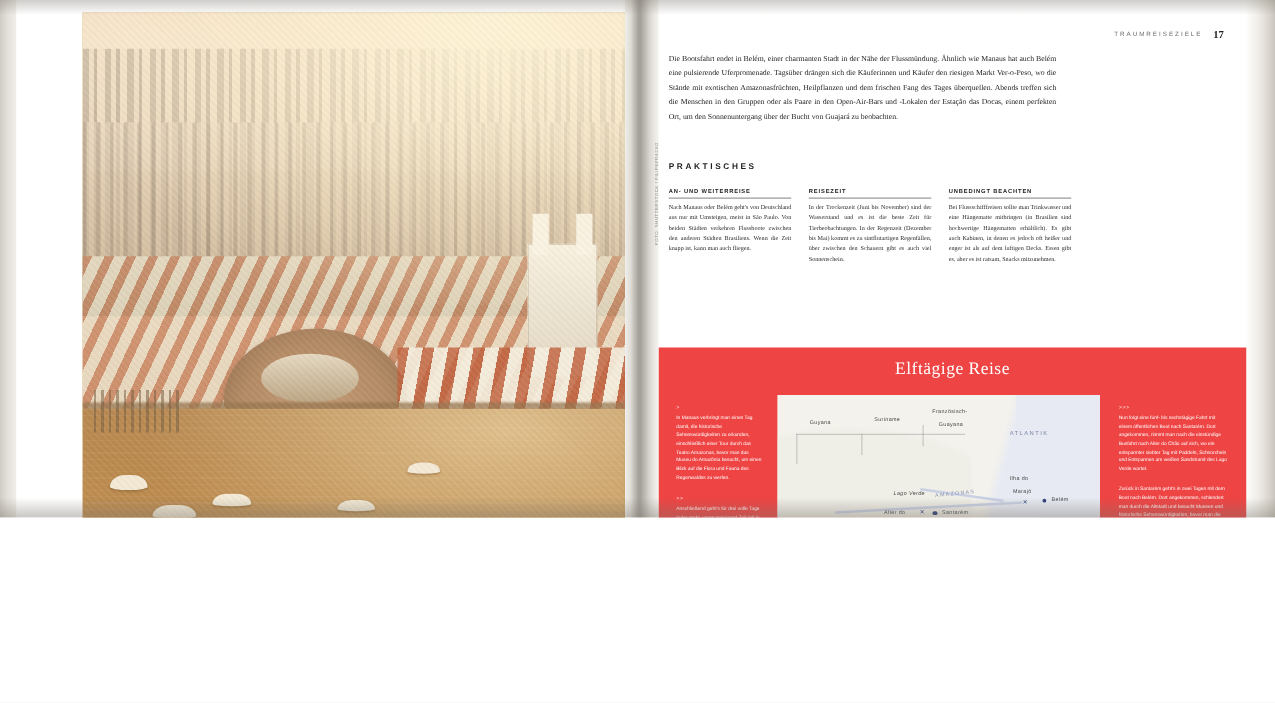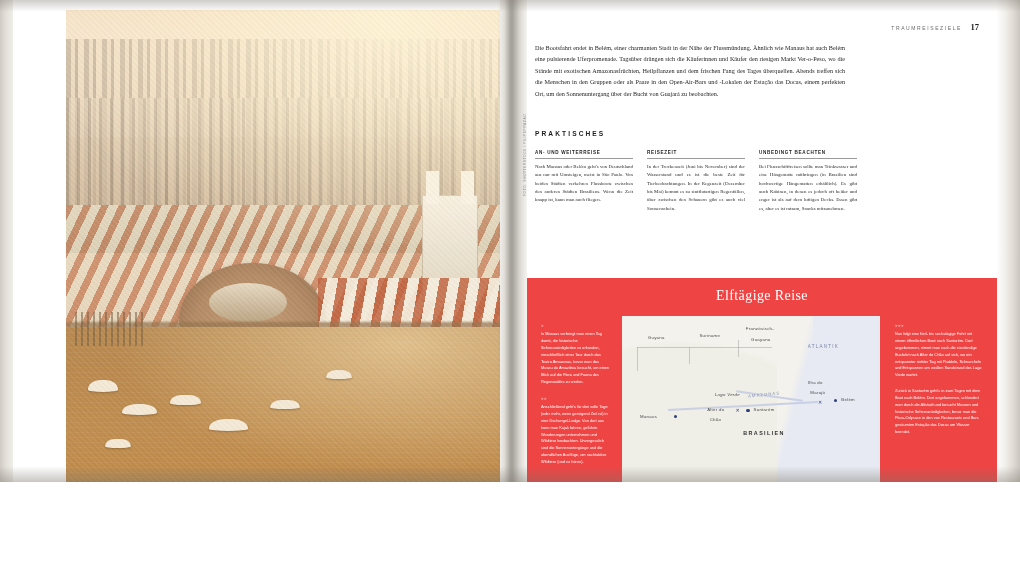--- a/index.html
+++ b/index.html
@@ -11,21 +11,21 @@
     width: 1020px;
     height: 562px;
     overflow: hidden;
     font-family: "Liberation Sans", sans-serif;
   }
 
   
   .spread {
     position: relative;
     width: 1020px;
-    height: 482px;
+    height: 414px;
     background: #e9e7e2;
     overflow: hidden;
   }
   
   .desk {
     position: absolute;
     inset: 0;
     background:
       linear-gradient(to right,
         #cfcbc4 0px, #e3e0da 6px, #f2f0ec 14px, #ffffff 24px,

